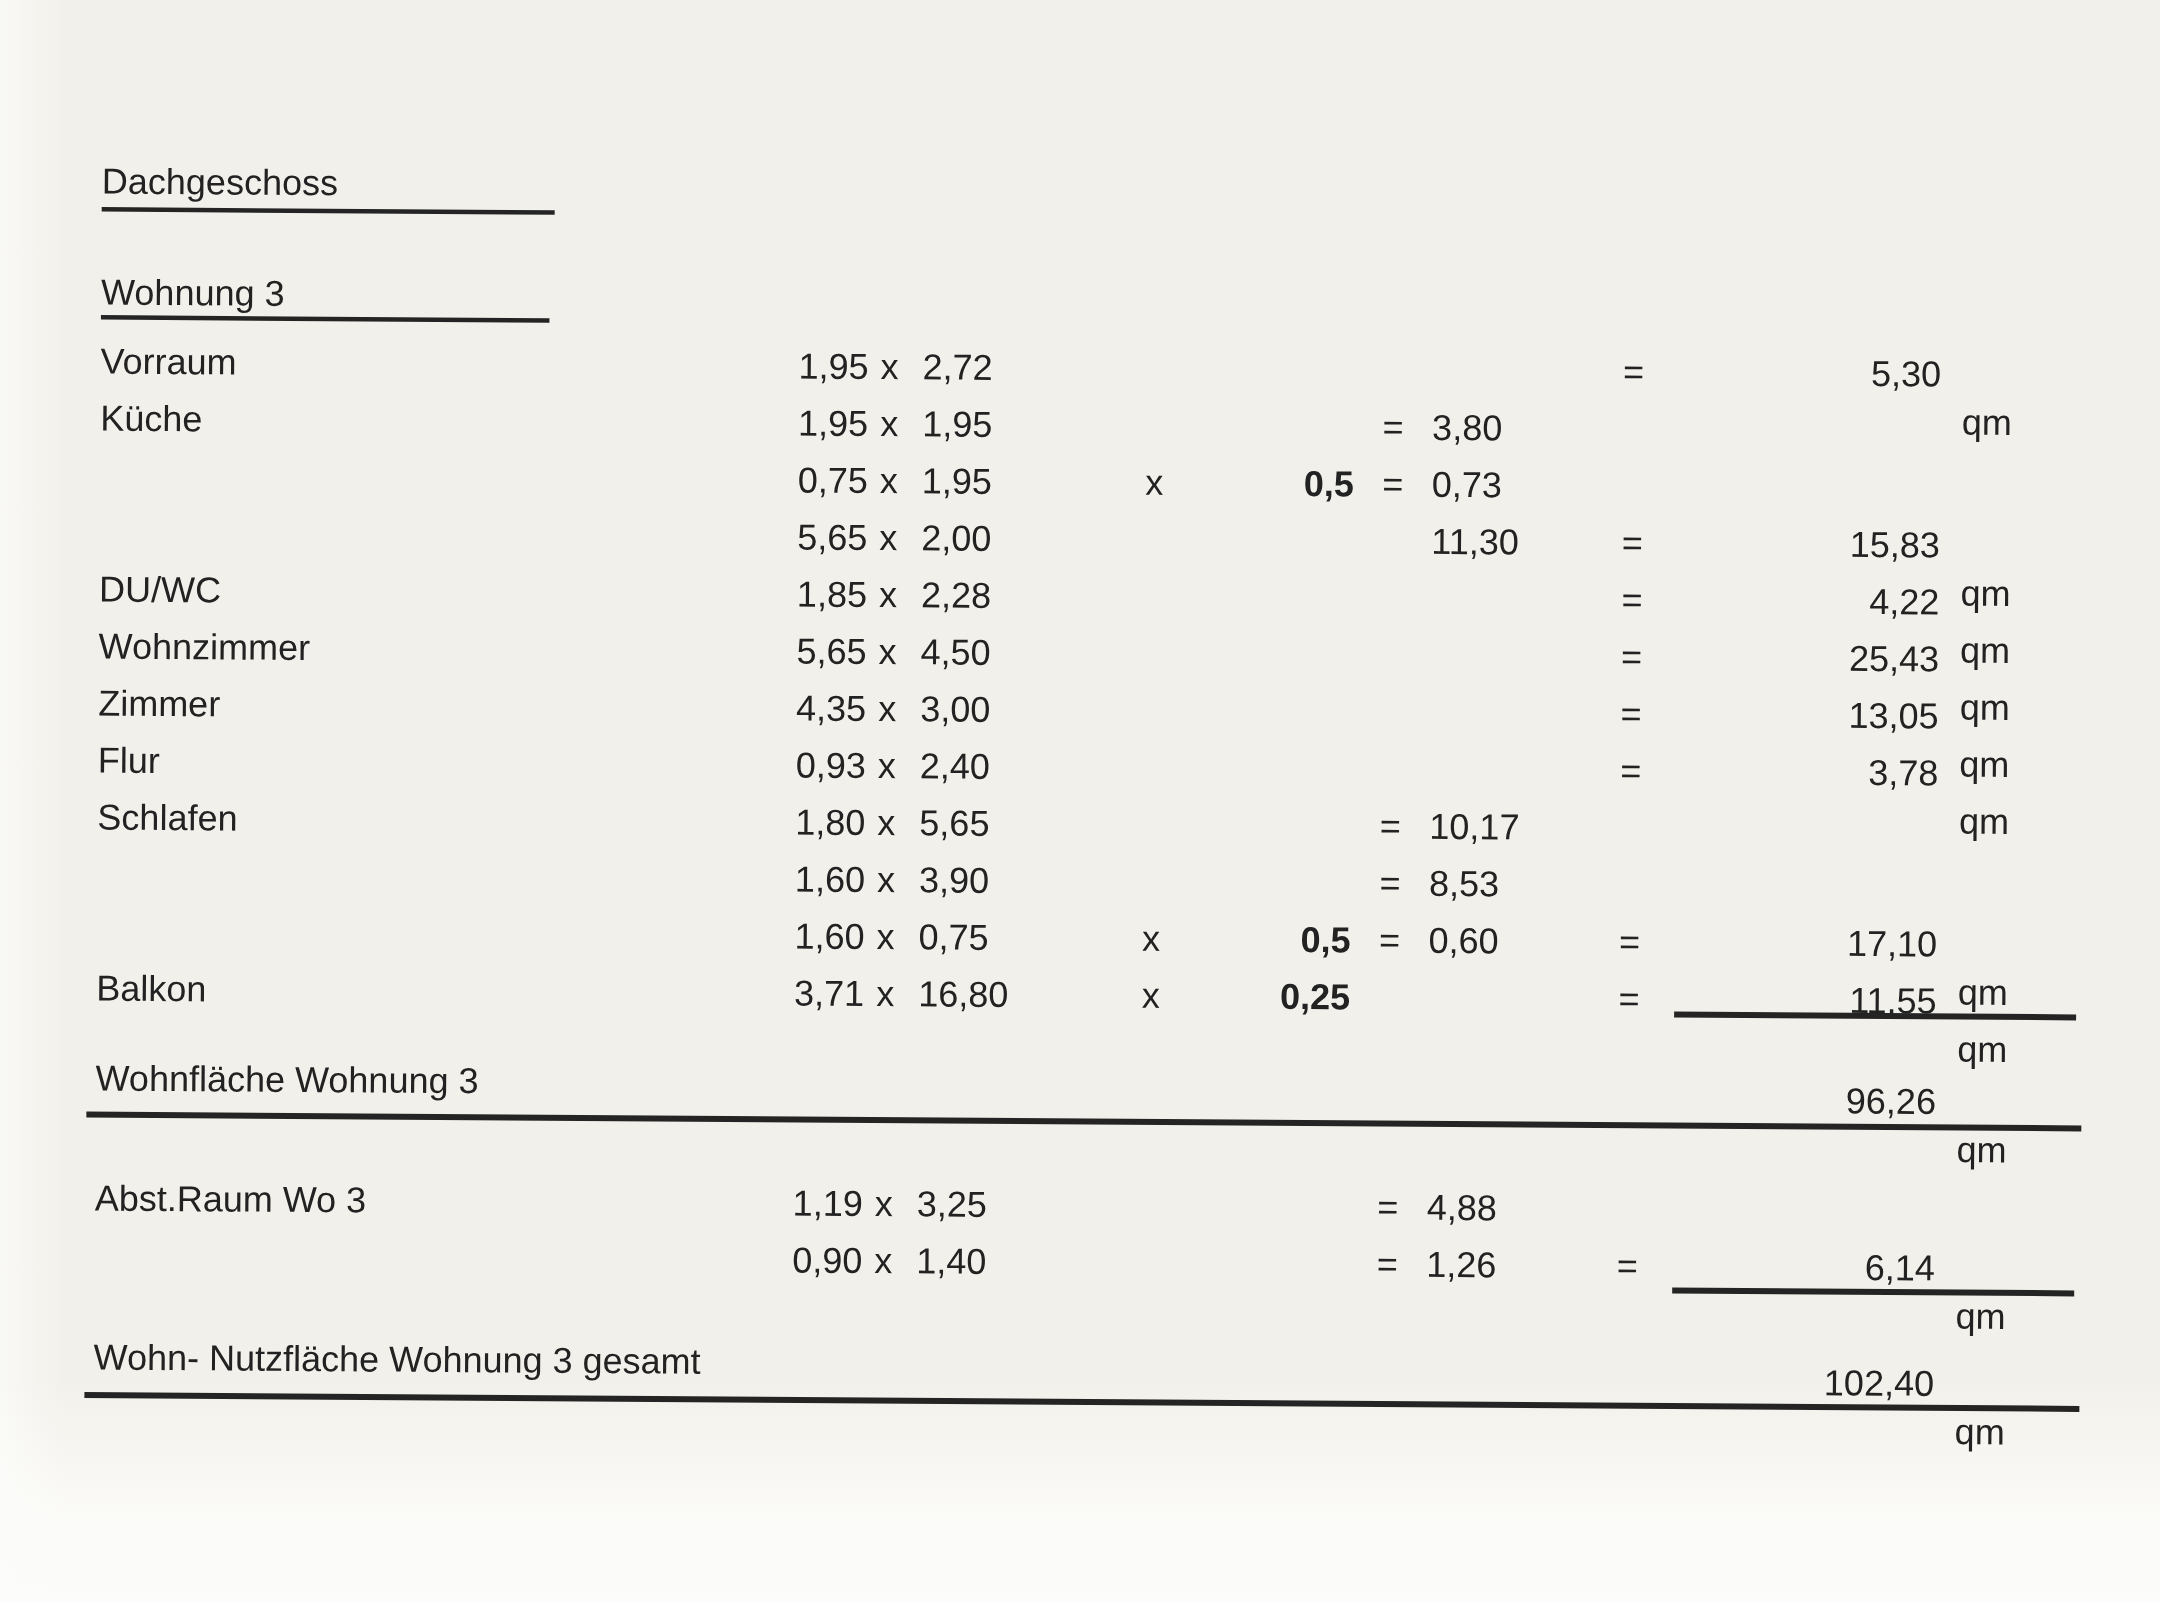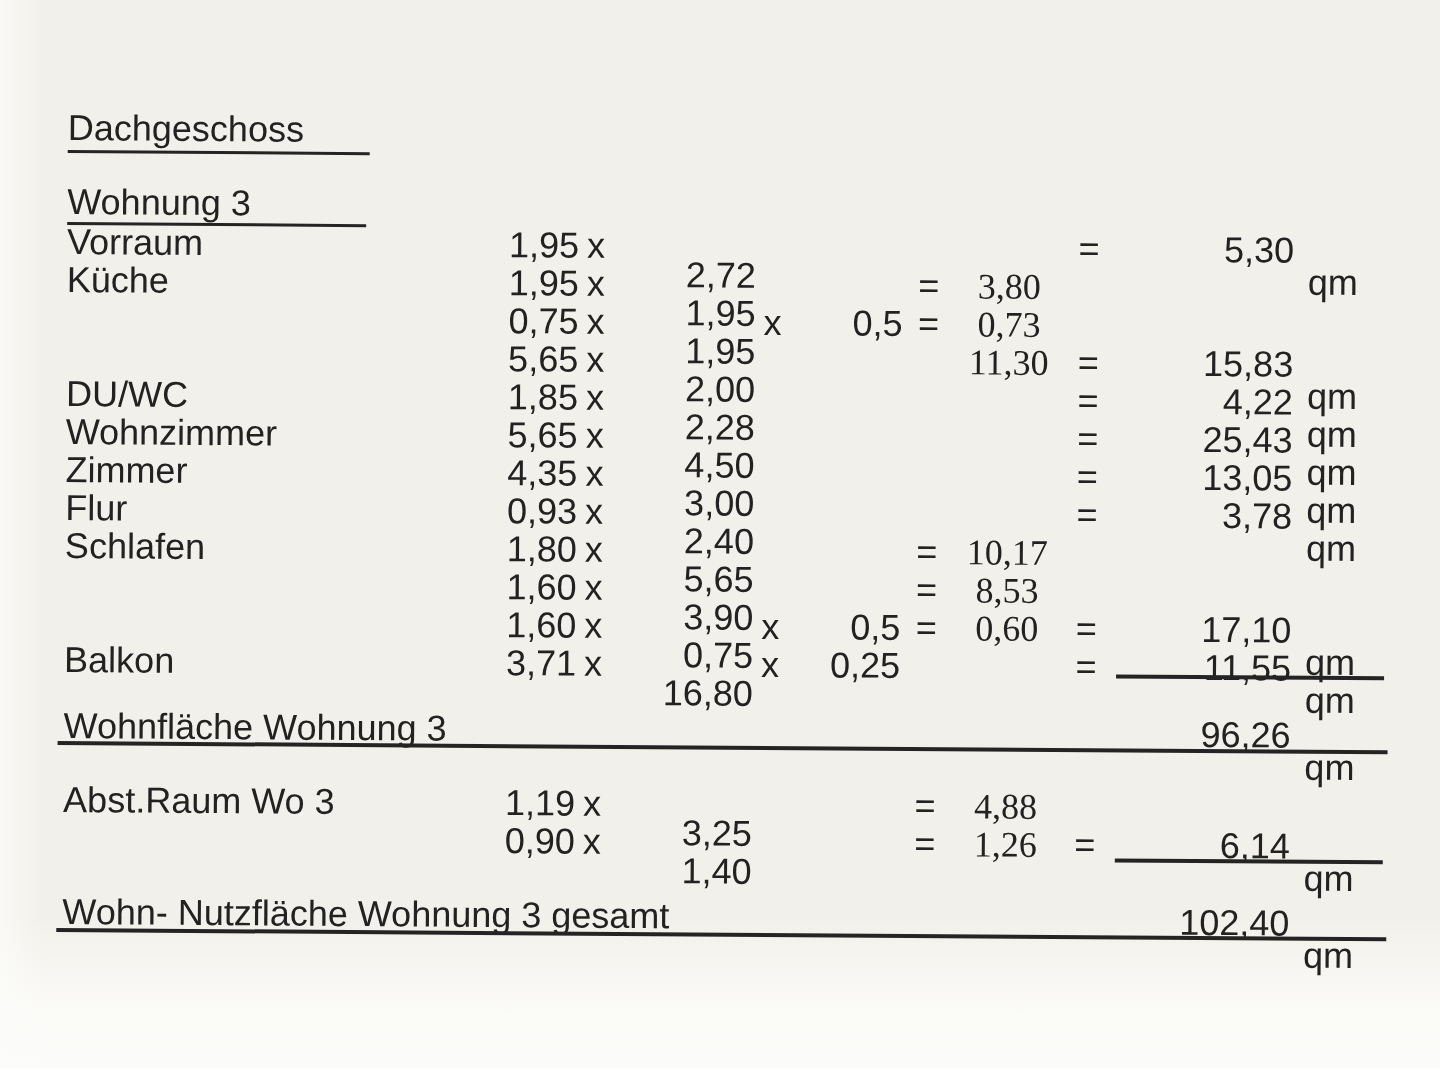--- a/index.html
+++ b/index.html
@@ -10,21 +10,21 @@
   }
   .scan {
     position:relative;
     width:1440px; height:1068px;
     overflow:hidden;
     background:
       linear-gradient(to bottom, rgba(252,252,250,0) 86%, rgba(252,252,250,0.9) 95%, #fcfcfa 100%),
       linear-gradient(to right, rgba(251,251,249,0.8), rgba(251,251,249,0) 3%),
       #f2f0ea;
     color:#222222;
-    font-size:36px;
+    font-size:24px;
   }
   .content {
     position:absolute; inset:0;
     transform:rotate(0.4deg);
     transform-origin:60px 110px;
   }
   .heading {
     position:absolute; left:68px;
     line-height:1;
     padding-bottom:4px;
@@ -37,25 +37,25 @@
   .h-total   { top:894px; }
 
   .rows { position:absolute; left:68px; width:1287px; }
   .rows-main { top:223px; }
   .rows-abst { top:781px; }
   .row { display:flex; height:38px; line-height:38px; white-space:pre; }
   .c   { display:block; }
   .lbl { width:440px; }
   .n1  { width:72px;  text-align:right; }
   .x1  { width:36px;  padding-left:8px; }
-  .n2  { width:141px; text-align:right;margin-top:29px; }
+  .n2  { width:141px; text-align:left; }
   .x2  { width:40px;  padding-left:8px; }
-  .f   { width:107px; text-align:right; }
+  .f   { width:107px; text-align:right;font-weight:bold; }
   .eq1 { width:52px;  text-align:center; }
-  .n4  { width:109px; text-align:center;font-family:Liberation Serif, serif; }
+  .n4  { width:109px; text-align:left; }
   .eq2 { width:50px;  text-align:center; }
   .n5  { width:180px; text-align:right; }
   .qm  { width:60px;  padding-left:14px;margin-top:32px; }
 
   .valrow { position:absolute; left:1115px; width:240px; display:flex; height:38px; line-height:38px; }
   .valrow .n5 { width:180px; }
   .valrow .qm { width:60px; }
   .v-living { top:708px; }
   .v-total  { top:896px; }
 

